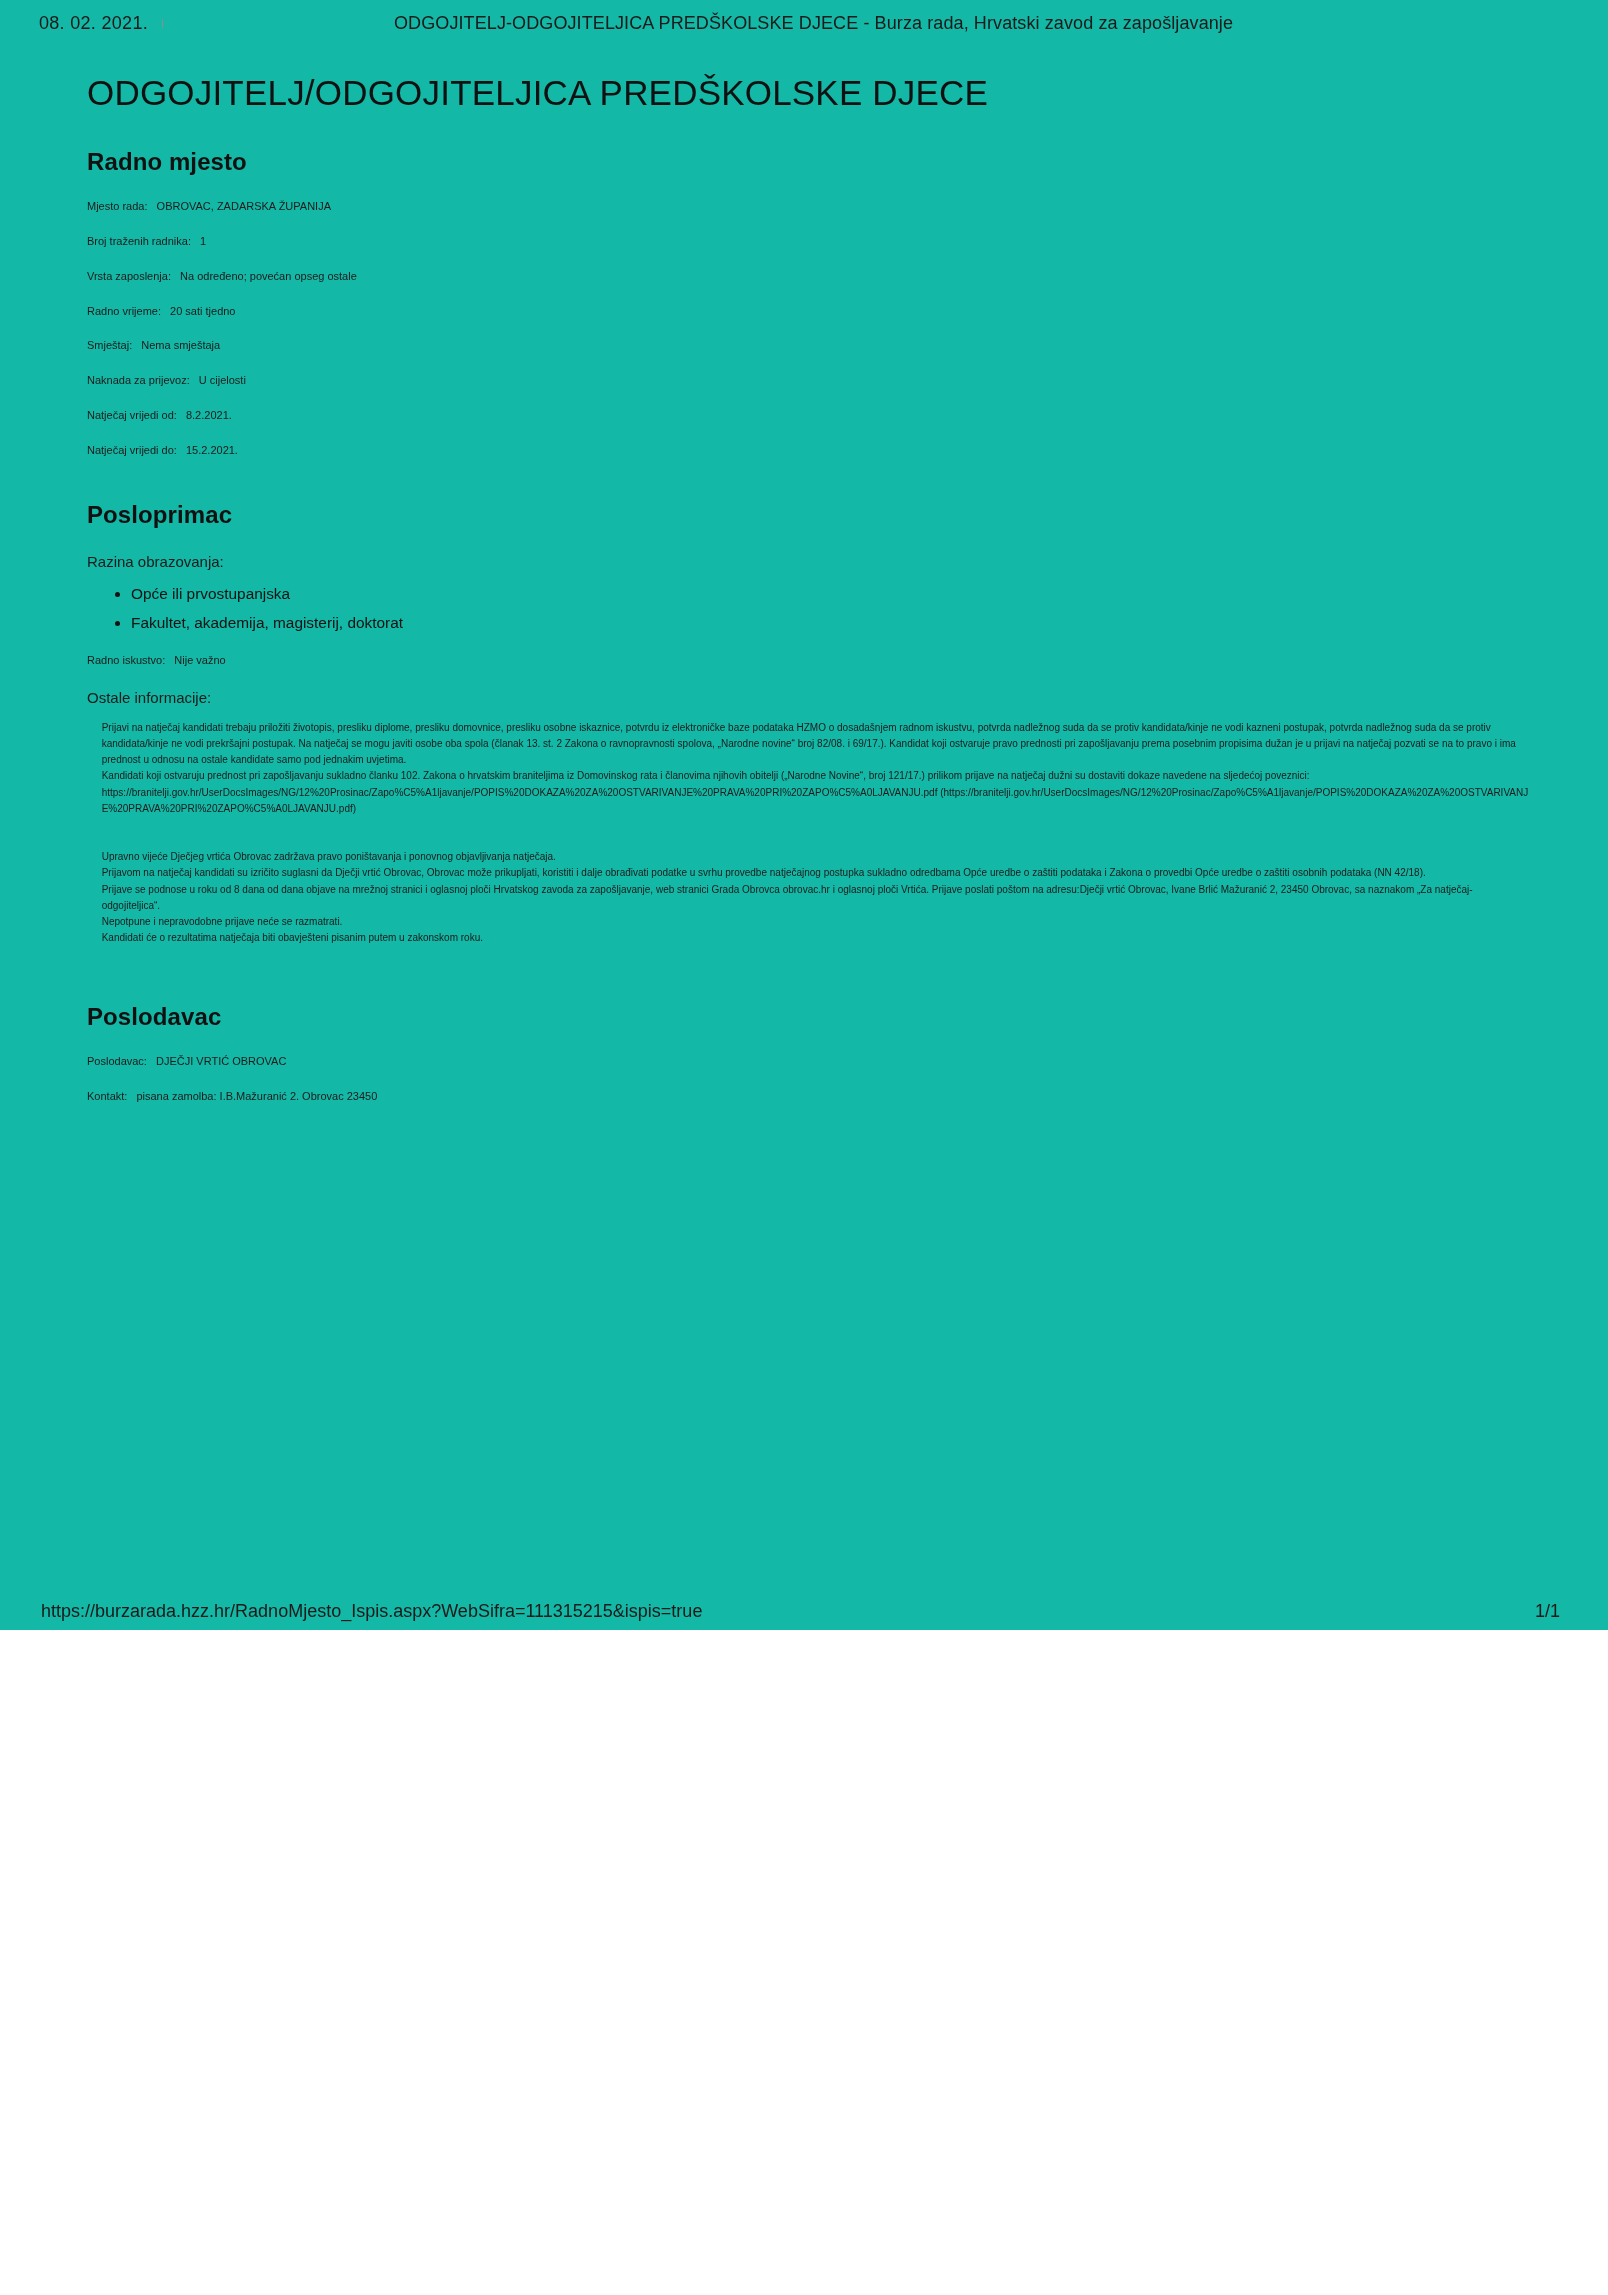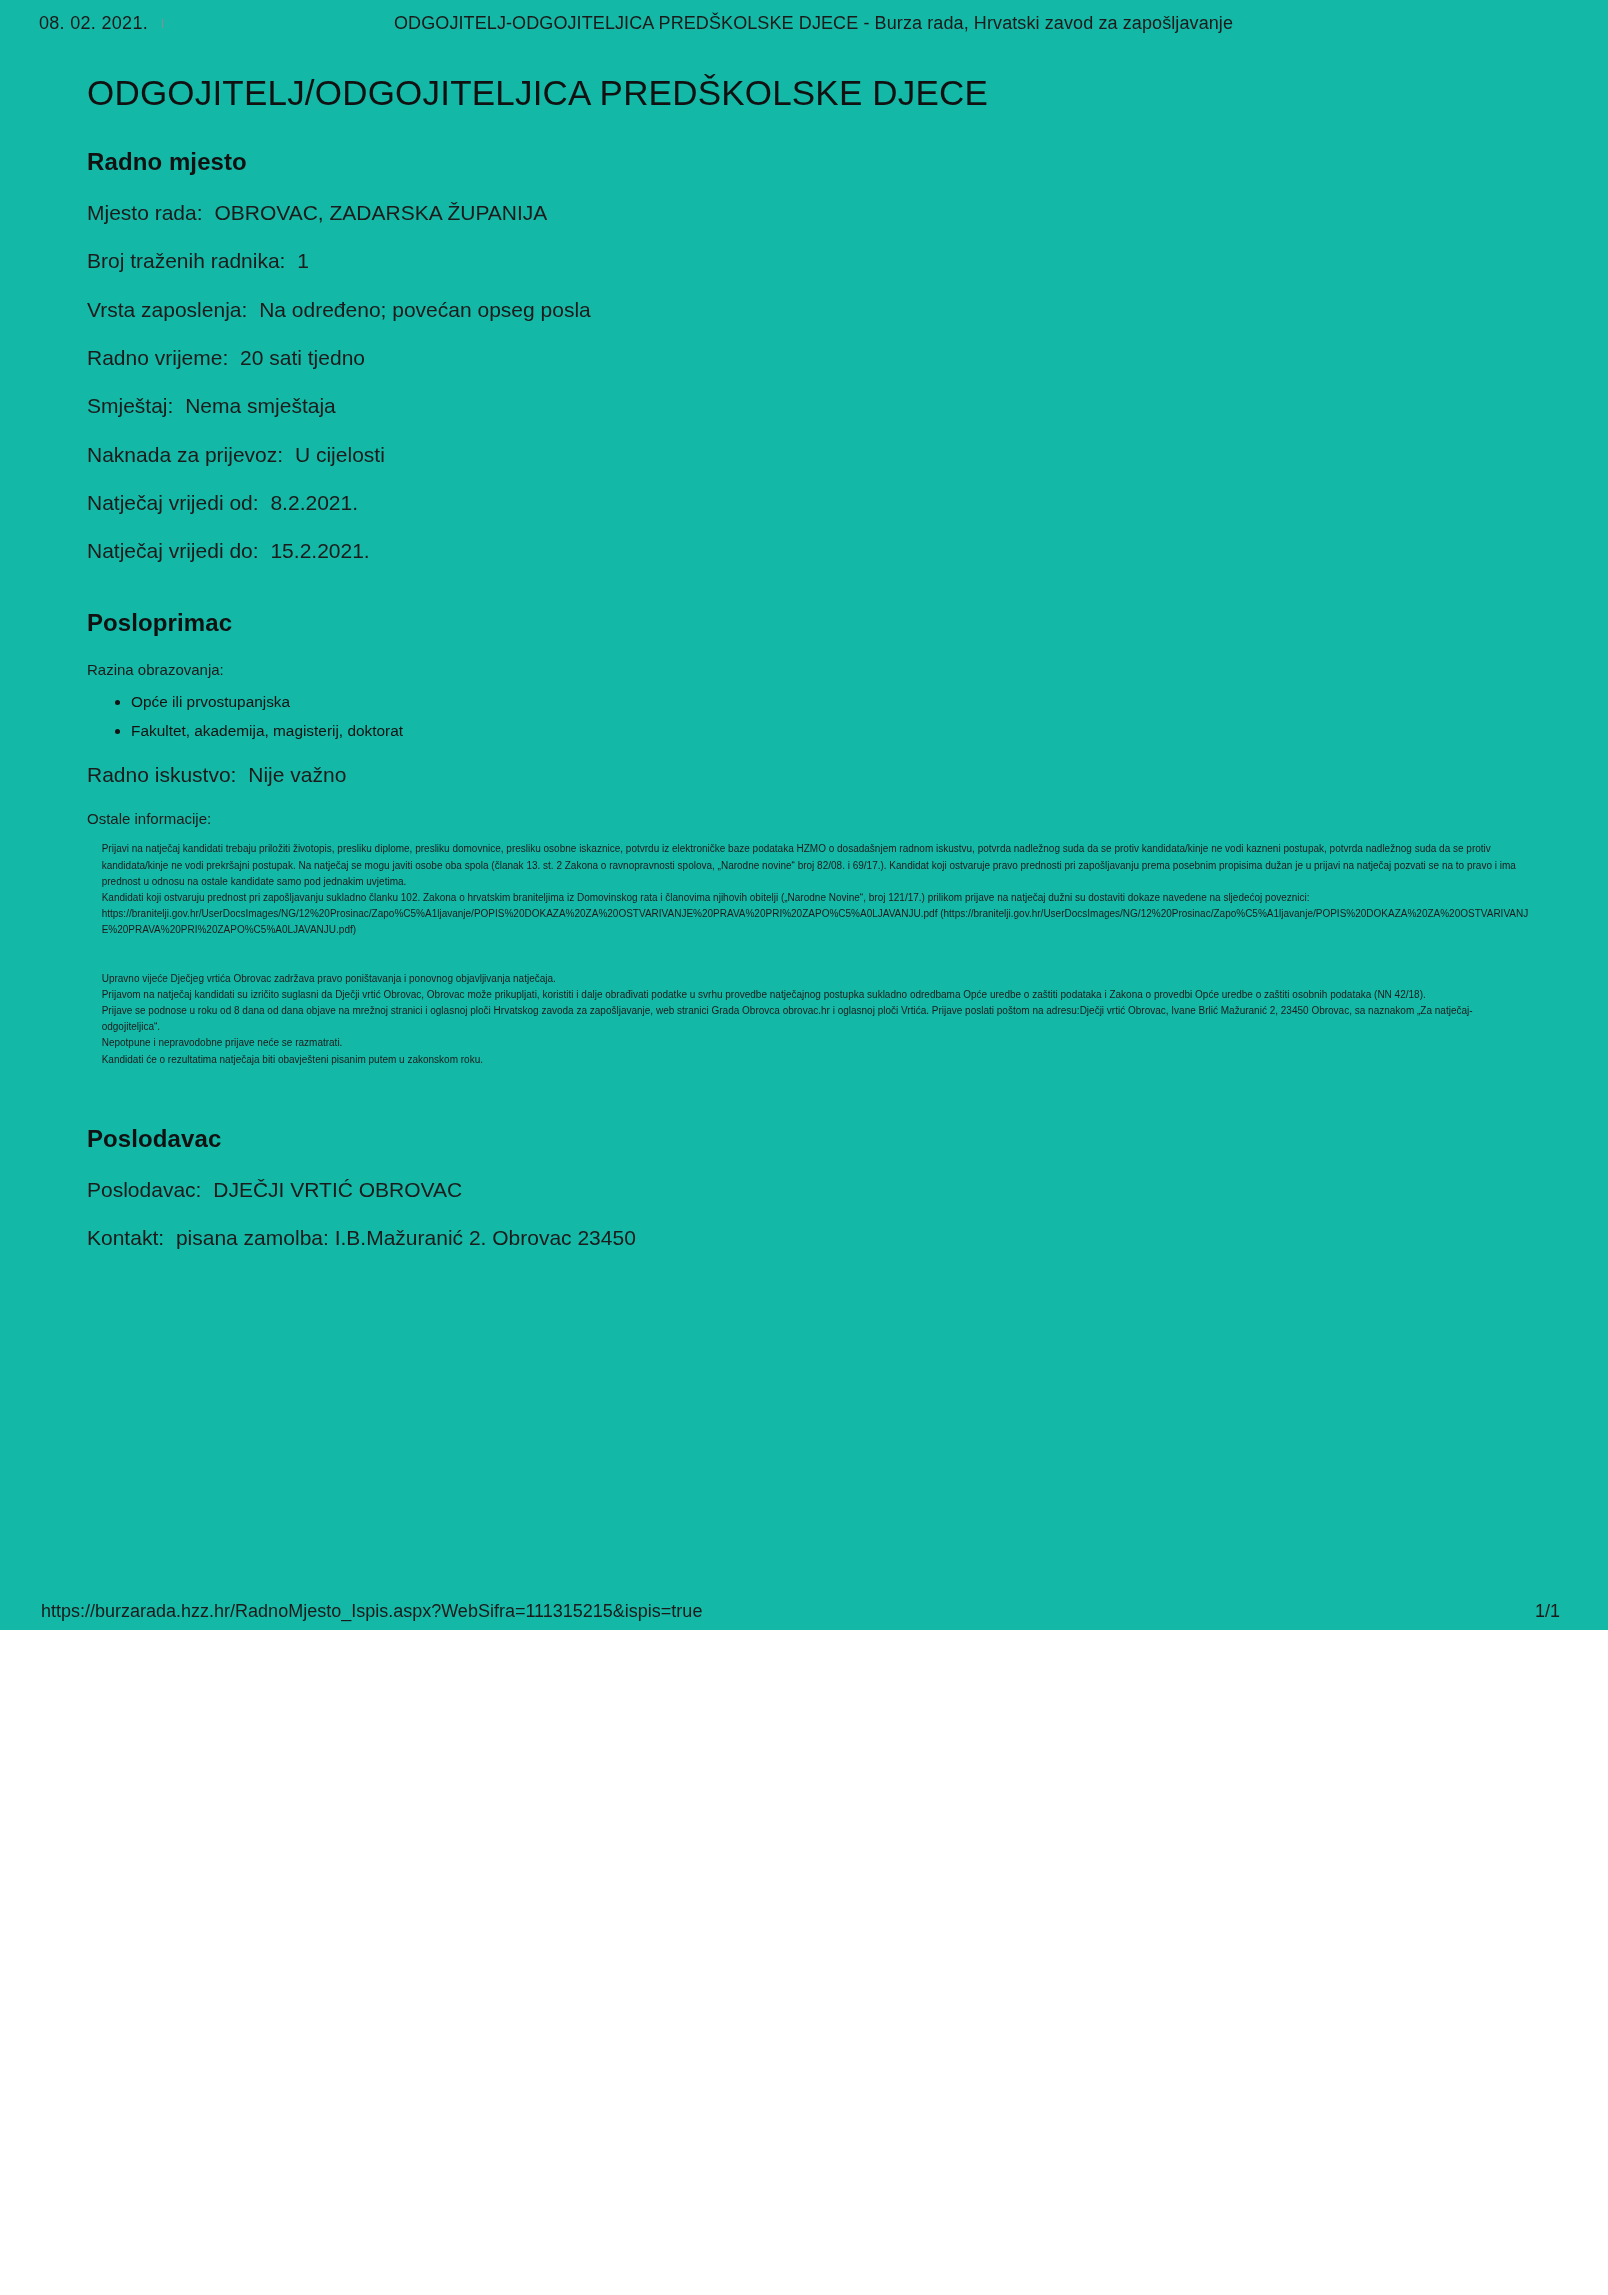--- a/index.html
+++ b/index.html
@@ -57,21 +57,21 @@
     font-size: 24px;
     font-weight: bold;
     margin: 0 0 23px 0;
     letter-spacing: 0.1px;
     color: #111;
   }
   h2.sec-title.spaced-top {
     margin-top: 43px;
   }
   .field {
-    font-size: 21px;
+    font-size: 11px;
     margin: 0 0 20px 0;
     line-height: 1.35;
     color: #1b1b1b;
   }
   .field .f-label { }
   .field .f-val { margin-left: 6px; }
   .plain {
     font-size: 15px;
     margin: 0 0 12px 0;
     line-height: 1.35;
@@ -152,21 +152,21 @@
     <p class="field">
       <span class="f-label">Mjesto rada:</span>
       <span class="f-val">OBROVAC, ZADARSKA ŽUPANIJA</span>
     </p>
     <p class="field">
       <span class="f-label">Broj traženih radnika:</span>
       <span class="f-val">1</span>
     </p>
     <p class="field">
       <span class="f-label">Vrsta zaposlenja:</span>
-      <span class="f-val">Na određeno; povećan opseg posla</span>
+      <span class="f-val">Na određeno; povećan opseg ostale</span>
     </p>
     <p class="field">
       <span class="f-label">Radno vrijeme:</span>
       <span class="f-val">20 sati tjedno</span>
     </p>
     <p class="field">
       <span class="f-label">Smještaj:</span>
       <span class="f-val">Nema smještaja</span>
     </p>
     <p class="field">

